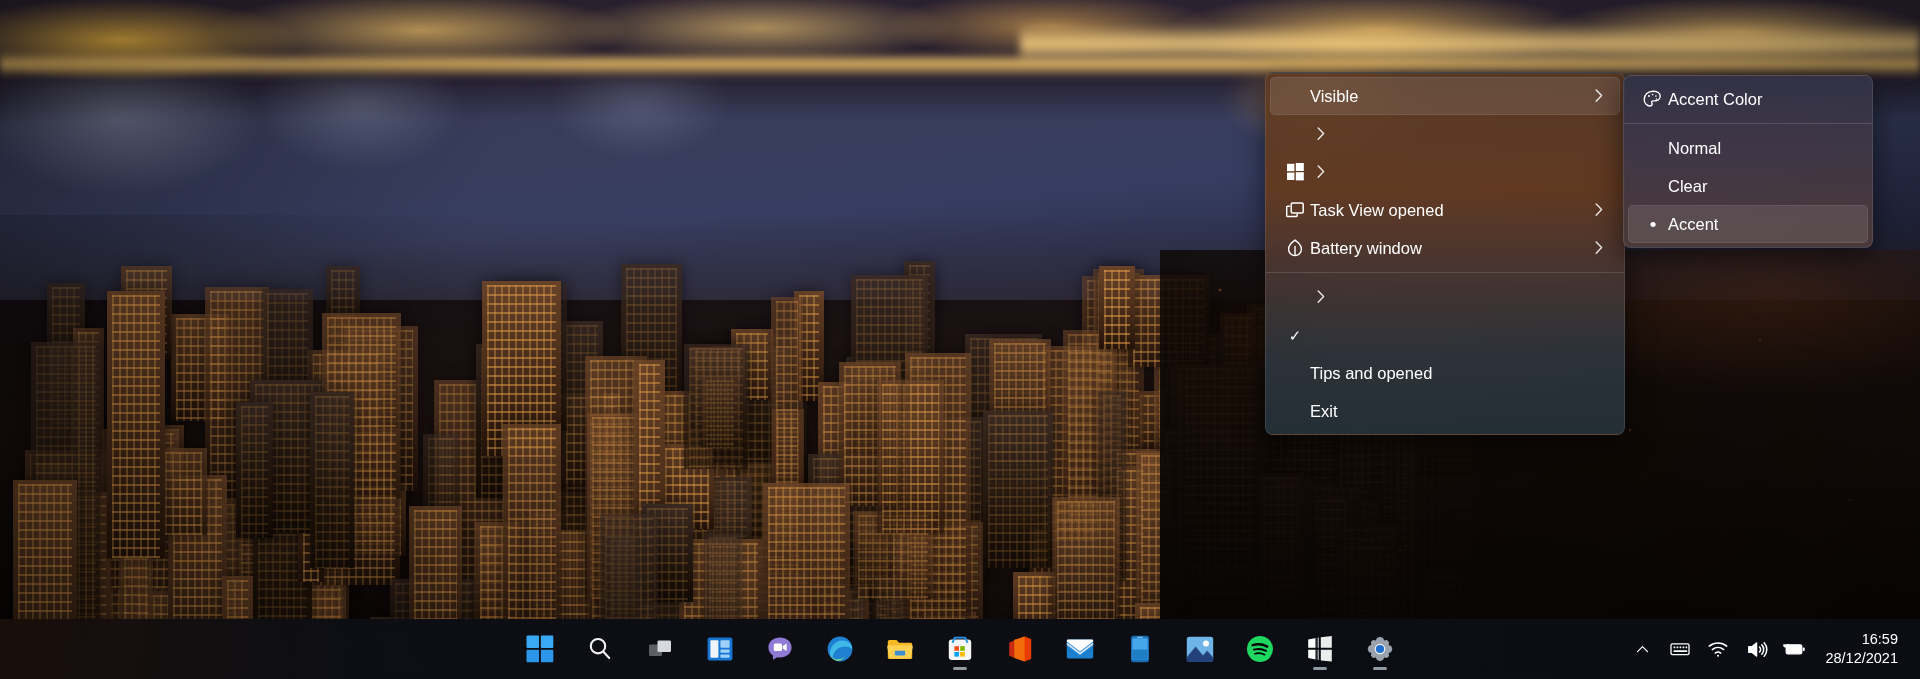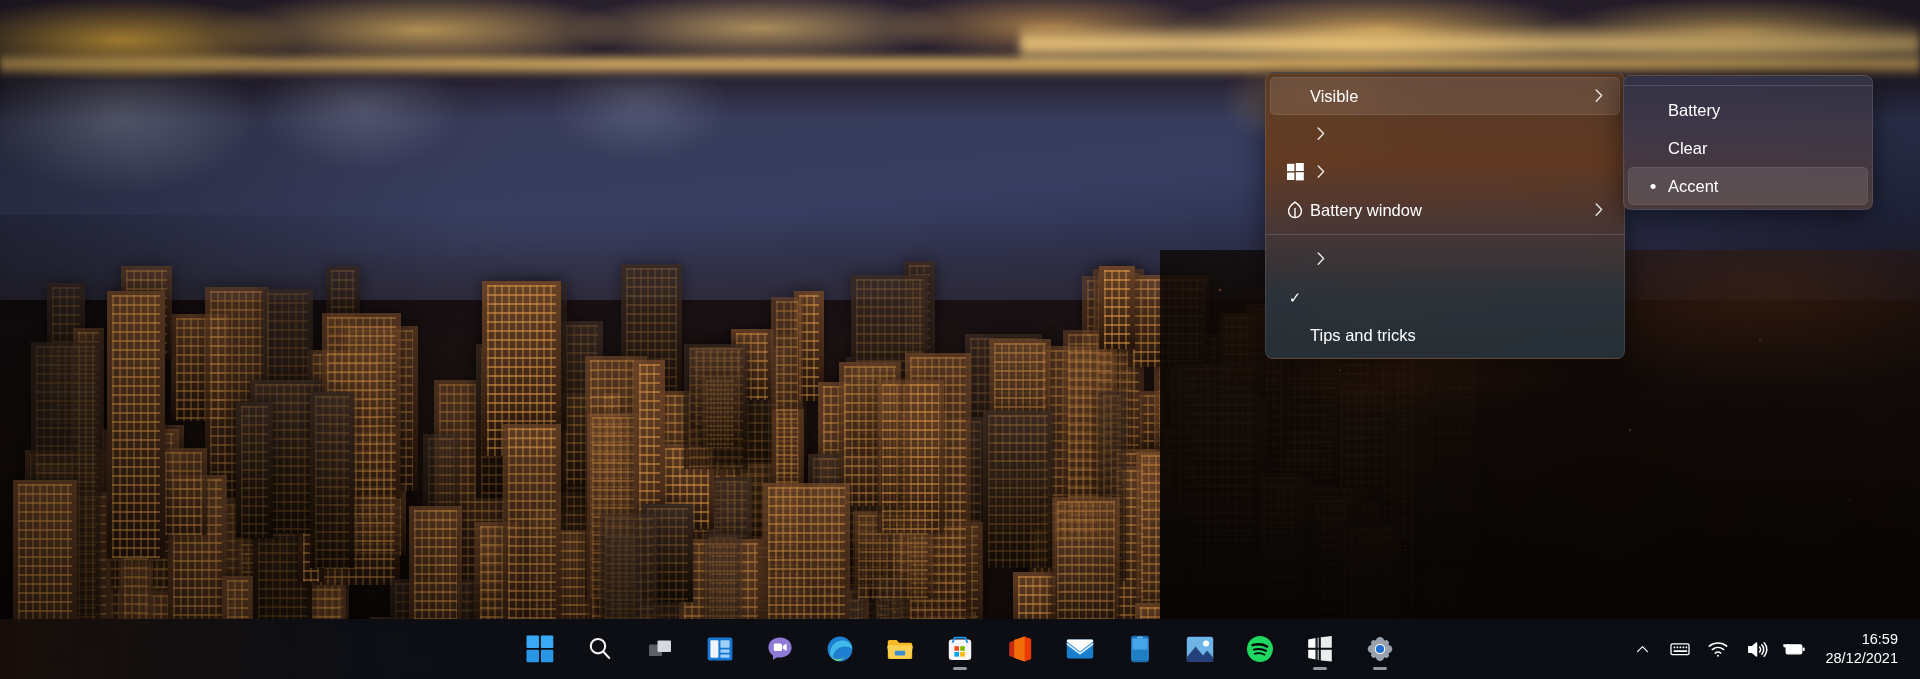--- a/index.html
+++ b/index.html
@@ -455,20 +455,34 @@
         </svg>
       </span>
       <span class="mi-chev">
         <svg width="14" height="16" viewBox="0 0 14 16">
           <path d="M4.2 2 9.6 7.6 4.2 13.2" fill="none" stroke="currentColor" stroke-width="1.45" stroke-linecap="round" stroke-linejoin="round"></path>
         </svg>
       </span>
     </div>
     <div class="mi">
       <span class="mi-ico">
+        <svg width="19" height="16" viewBox="0 0 19 16">
+          <rect x="5.2" y="1" width="12" height="10" rx="1.2" fill="none" stroke="#fff" stroke-width="1.5"></rect>
+                <path d="M3.4 4.2H1.6A0.9 0.9 0 0 0 .7 5.1v8.6c0 .5.4.9.9.9h8.6c.5 0 .9-.4.9-.9v-1.5" fill="none" stroke="#fff" stroke-width="1.5" stroke-linecap="round"></path>
+        </svg>
+      </span>
+      <span class="mi-label">Task View opened</span>
+      <span class="mi-chev">
+        <svg width="14" height="16" viewBox="0 0 14 16">
+          <path d="M4.2 2 9.6 7.6 4.2 13.2" fill="none" stroke="currentColor" stroke-width="1.45" stroke-linecap="round" stroke-linejoin="round"></path>
+        </svg>
+      </span>
+    </div>
+    <div class="mi">
+      <span class="mi-ico">
         <svg width="18" height="18" viewBox="0 0 18 18">
           <path d="M9 1.2C9 1.2 2.6 5.6 2.6 10.2a6.4 6.4 0 0 0 12.8 0C15.4 5.6 9 1.2 9 1.2Z" fill="none" stroke="#fff" stroke-width="1.4"></path>
                 <path d="M9 7.4v8.6" stroke="#fff" stroke-width="1.4" stroke-linecap="round"></path>
         </svg>
       </span>
       <span class="mi-label">Battery window</span>
       <span class="mi-chev">
         <svg width="14" height="16" viewBox="0 0 14 16">
           <path d="M4.2 2 9.6 7.6 4.2 13.2" fill="none" stroke="currentColor" stroke-width="1.45" stroke-linecap="round" stroke-linejoin="round"></path>
         </svg>
@@ -484,30 +498,48 @@
       </span>
     </div>
     <div class="mi">
       <span class="mi-ico">
         <span class="chk">✓</span>
       </span>
       <span class="mi-chev"></span>
     </div>
     <div class="mi">
       <span class="mi-ico"></span>
-      <span class="mi-label">Tips and tricks</span>
+      <span class="mi-label">Tips and opened</span>
       <span class="mi-chev"></span>
     </div>
+    <div class="mi">
+      <span class="mi-ico"></span>
+      <span class="mi-label">Exit</span>
+      <span class="mi-chev"></span>
+    </div>
   </div>
 
 <div class="menu" id="sub-menu">
+    <div class="mi">
+      <span class="mi-ico">
+        <svg width="20" height="18" viewBox="0 0 20 18">
+          <path d="M10 1.2c-5 0-8.8 3.6-8.8 8.2 0 4.3 3.2 6.6 5.6 6.6 1.6 0 2.3-.9 2.3-1.9 0-.8-.5-1.2-.5-1.9 0-.8.7-1.4 1.6-1.4h1.7c3.1 0 5.3-2 5.3-4.7 0-2.9-3-4.9-7.2-4.9Z" fill="none" stroke="#fff" stroke-width="1.35" stroke-linejoin="round"></path>
+                <circle cx="6.0" cy="6.0" r="1.0" fill="#fff"></circle>
+                <circle cx="9.6" cy="4.6" r="0.82" fill="#fff"></circle>
+                <circle cx="12.9" cy="6.1" r="0.82" fill="#fff"></circle>
+                <circle cx="13.4" cy="9.0" r="0.7" fill="#fff"></circle>
+        </svg>
+      </span>
+      <span class="mi-label">Accent Color</span>
+      <span class="mi-chev"></span>
+    </div>
     <div class="mi-sep"></div>
     <div class="mi">
       <span class="mi-ico"></span>
-      <span class="mi-label">Battery</span>
+      <span class="mi-label">Normal</span>
       <span class="mi-chev"></span>
     </div>
     <div class="mi">
       <span class="mi-ico"></span>
       <span class="mi-label">Clear</span>
       <span class="mi-chev"></span>
     </div>
     <div class="mi selected">
       <span class="mi-ico">
         <span class="dot">•</span>

